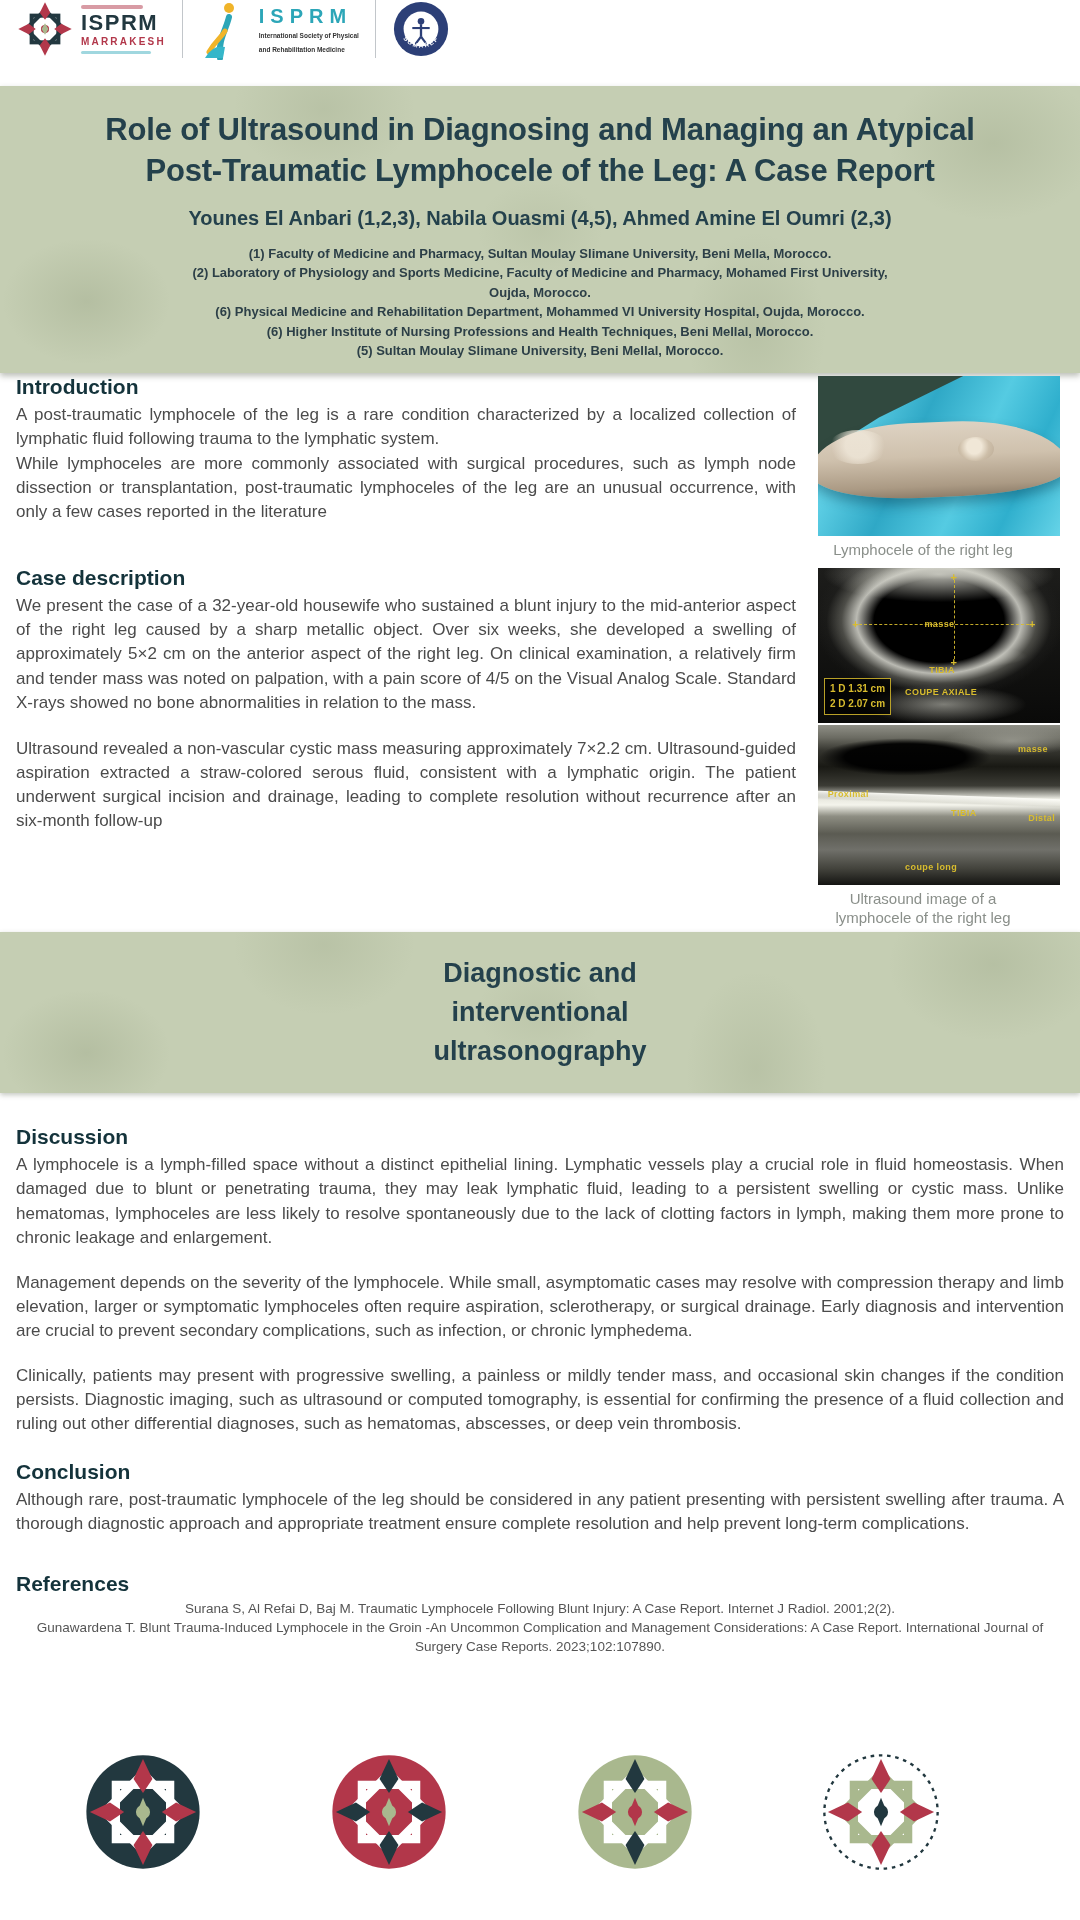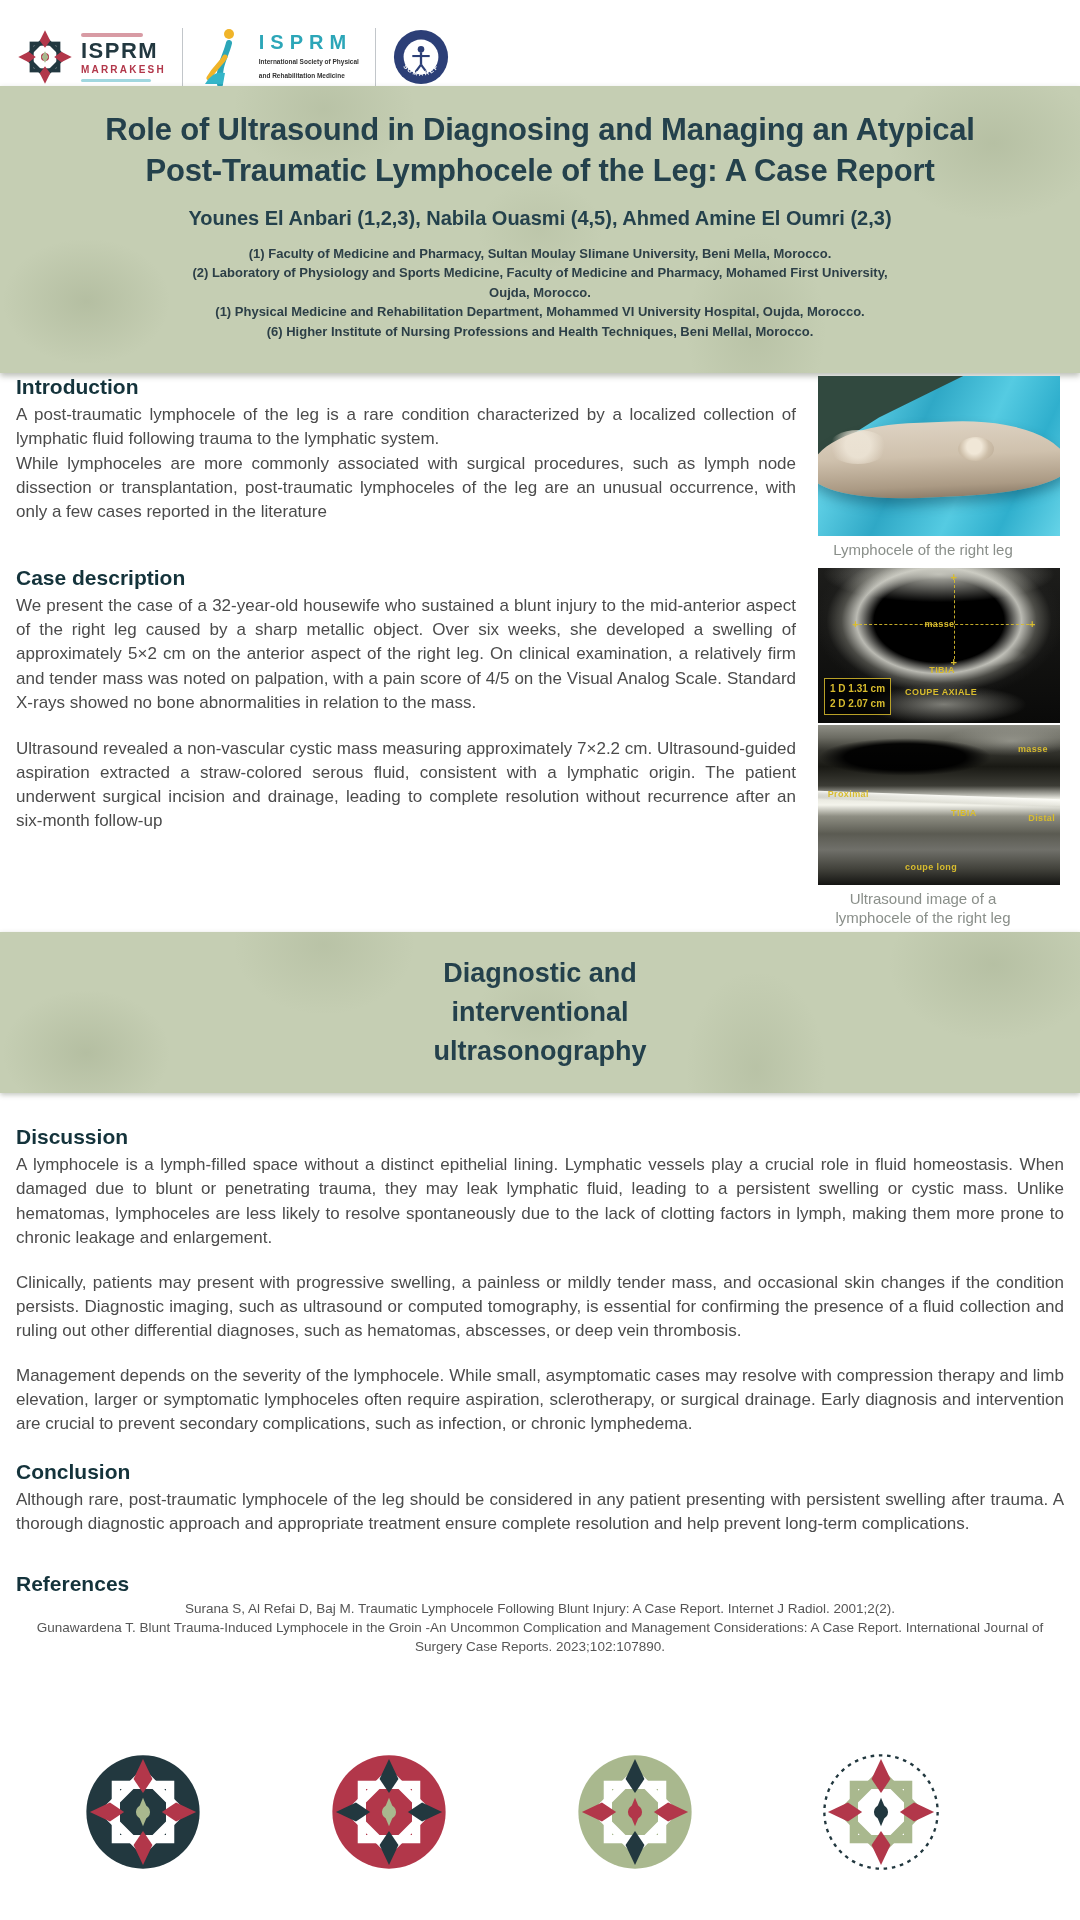--- a/index.html
+++ b/index.html
@@ -3,21 +3,21 @@
 <meta charset="utf-8">
 <style>
   html,body{margin:0;padding:0}
   body{
     width:1080px;height:1920px;position:relative;overflow:hidden;
     background:#ffffff;font-family:"Liberation Sans",sans-serif;
     -webkit-font-smoothing:antialiased;
   }
   
   .logo-bar{position:absolute;top:0;left:0;width:1080px;height:86px;background:#fff;
-    display:flex;align-items:flex-end;gap:16px;padding-left:16px;box-sizing:border-box}
+    display:flex;align-items:flex-start;gap:16px;padding-left:16px;box-sizing:border-box}
   .logo-divider{width:1px;height:58px;background:#8f989e;opacity:.55}
   .lg-marrakesh{display:flex;align-items:center;gap:7px}
   .lg-mk-txt{display:flex;flex-direction:column;line-height:1}
   .lg-mk-bar1{height:4px;width:62px;background:#b2374a;opacity:.5;border-radius:2px;margin-bottom:3px}
   .lg-mk-name{font-size:22px;font-weight:800;color:#223840;letter-spacing:1.5px}
   .lg-mk-city{font-size:10px;font-weight:700;color:#b2374a;letter-spacing:2.2px;margin-top:3px}
   .lg-mk-bar2{height:3px;width:70px;background:#2ca6b8;opacity:.45;margin-top:4px;border-radius:2px}
   .lg-isprm{display:flex;align-items:center;gap:8px}
   .lg-is-txt{display:flex;flex-direction:column}
   .lg-is-name{font-size:20px;font-weight:700;color:#2ca6b8;letter-spacing:6px}
@@ -163,22 +163,23 @@
     </text>
   </svg>
 </div>
 
 <div class="hero greenpat">
   <div class="hero-title">Role of Ultrasound in Diagnosing and Managing an Atypical Post-Traumatic Lymphocele of the Leg: A Case Report</div>
   <div class="hero-authors">Younes El Anbari (1,2,3), Nabila Ouasmi (4,5), Ahmed Amine El Oumri (2,3)</div>
   <div class="hero-affils">
     <span>(1) Faculty of Medicine and Pharmacy, Sultan Moulay Slimane University, Beni Mella, Morocco.</span>
     <span>(2) Laboratory of Physiology and Sports Medicine, Faculty of Medicine and Pharmacy, Mohamed First University, Oujda, Morocco.</span>
-    <span>(1) Physical Medicine and Rehabilitation Department, Mohammed VI University Hospital, Oujda, Morocco.</span>
+    <span>(6) Physical Medicine and Rehabilitation Department, Mohammed VI University Hospital, Oujda, Morocco.</span>
     <span>(6) Higher Institute of Nursing Professions and Health Techniques, Beni Mellal, Morocco.</span>
+    <span>(5) Sultan Moulay Slimane University, Beni Mellal, Morocco.</span>
   </div>
 </div>
 
 <div class="col-left">
   <h2 class="sec-h">Introduction</h2>
   <p class="body-p">A post-traumatic lymphocele of the leg is a rare condition characterized by a localized collection of lymphatic fluid following trauma to the lymphatic system.</p>
   <p class="body-p">While lymphoceles are more commonly associated with surgical procedures, such as lymph node dissection or transplantation, post-traumatic lymphoceles of the leg are an unusual occurrence, with only a few cases reported in the literature</p>
 
   <h2 class="sec-h mt40">Case description</h2>
   <p class="body-p">We present the case of a 32-year-old housewife who sustained a blunt injury to the mid-anterior aspect of the right leg caused by a sharp metallic object. Over six weeks, she developed a swelling of approximately 5×2 cm on the anterior aspect of the right leg. On clinical examination, a relatively firm and tender mass was noted on palpation, with a pain score of 4/5 on the Visual Analog Scale. Standard X-rays showed no bone abnormalities in relation to the mass.</p>
@@ -219,22 +220,22 @@
 
 <div class="banner greenpat">
   <div class="banner-text">Diagnostic and
 interventional
 ultrasonography</div>
 </div>
 
 <div class="bottom">
   <h2 class="sec-h">Discussion</h2>
   <p class="body-p">A lymphocele is a lymph-filled space without a distinct epithelial lining. Lymphatic vessels play a crucial role in fluid homeostasis. When damaged due to blunt or penetrating trauma, they may leak lymphatic fluid, leading to a persistent swelling or cystic mass. Unlike hematomas, lymphoceles are less likely to resolve spontaneously due to the lack of clotting factors in lymph, making them more prone to chronic leakage and enlargement.</p>
+  <p class="body-p">Management depends on the severity of the lymphocele. While small, asymptomatic cases may resolve with compression therapy and limb elevation, larger or symptomatic lymphoceles often require aspiration, sclerotherapy, or surgical drainage. Early diagnosis and intervention are crucial to prevent secondary complications, such as infection, or chronic lymphedema.</p>
   <p class="body-p">Clinically, patients may present with progressive swelling, a painless or mildly tender mass, and occasional skin changes if the condition persists. Diagnostic imaging, such as ultrasound or computed tomography, is essential for confirming the presence of a fluid collection and ruling out other differential diagnoses, such as hematomas, abscesses, or deep vein thrombosis.</p>
-  <p class="body-p">Management depends on the severity of the lymphocele. While small, asymptomatic cases may resolve with compression therapy and limb elevation, larger or symptomatic lymphoceles often require aspiration, sclerotherapy, or surgical drainage. Early diagnosis and intervention are crucial to prevent secondary complications, such as infection, or chronic lymphedema.</p>
 
   <h2 class="sec-h concl-h">Conclusion</h2>
   <p class="body-p">Although rare, post-traumatic lymphocele of the leg should be considered in any patient presenting with persistent swelling after trauma. A thorough diagnostic approach and appropriate treatment ensure complete resolution and help prevent long-term complications.</p>
 
   <h2 class="sec-h refs-h">References</h2>
   <div class="ref-line">Surana S, Al Refai D, Baj M. Traumatic Lymphocele Following Blunt Injury: A Case Report. Internet J Radiol. 2001;2(2).</div>
   <div class="ref-line">Gunawardena T. Blunt Trauma-Induced Lymphocele in the Groin -An Uncommon Complication and Management Considerations: A Case Report. International Journal of Surgery Case Reports. 2023;102:107890.</div>
 </div>
 
 <div class="medallions">

